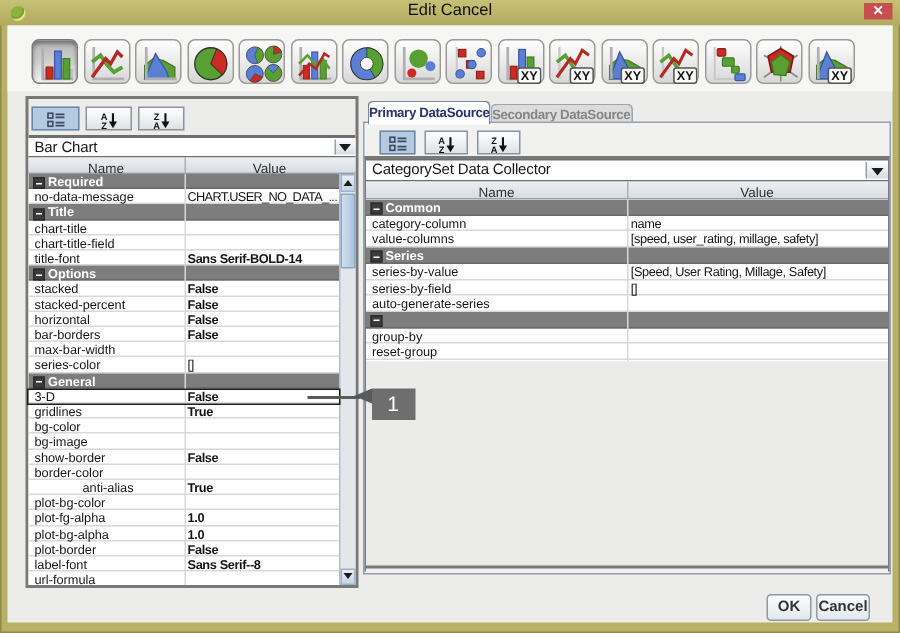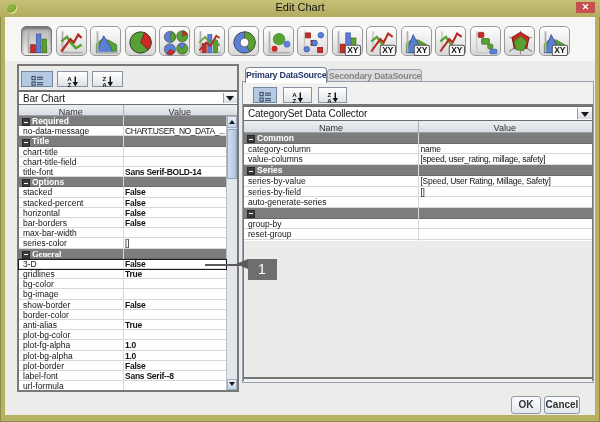--- a/index.html
+++ b/index.html
@@ -39,40 +39,40 @@
 .grow .gt{position:absolute;left:13px;top:0;font-size:8.5px;font-weight:bold;color:#fff;white-space:nowrap;}
 .grow .gi{position:absolute;left:3px;top:2.2px;width:6px;height:6px;background:#3c3c3c;border:1px solid #2a2a2a;}
 .grow .gi:after{content:"";position:absolute;left:1px;top:2.4px;width:4px;height:1px;background:#fff;}
 .colsep{position:absolute;top:0;bottom:0;width:1px;background:#d8d8d8;}
 
 .sb{position:absolute;background:#e3e7ec;border-left:1px solid #b9bec6;box-sizing:border-box;}
 .sbtn{position:absolute;left:0;width:100%;height:11.5px;background:linear-gradient(#e7edf5,#c6d3e4);border:1px solid #9fb0c8;box-sizing:border-box;}
 .sthumb{position:absolute;left:0;width:100%;background:linear-gradient(90deg,#cfdeef,#bcd0e6 60%,#a9c2de);border:1px solid #8fa5c0;box-sizing:border-box;}
 
 #rp{position:absolute;left:242px;top:81px;width:352px;height:302px;border:1.5px solid #95a0ae;box-sizing:border-box;background:#f1f1f0;}
-.tab{position:absolute;box-sizing:border-box;font-size:8.9px;font-weight:bold;text-align:right;white-space:nowrap;overflow:hidden;letter-spacing:-0.25px;}
+.tab{position:absolute;box-sizing:border-box;font-size:8.9px;font-weight:bold;text-align:left;white-space:nowrap;overflow:hidden;letter-spacing:-0.25px;}
 #tab1{position:absolute;left:245px;top:67px;width:82px;height:15.5px;background:#fff;border:1px solid #76879b;border-bottom:none;
   border-radius:4px 4px 0 0;color:#26366b;line-height:14.5px;z-index:3;}
 #tab2{position:absolute;left:327px;top:68.5px;width:95px;height:13px;background:#dcdcdc;border:1px solid #9aa5b3;border-bottom:none;
   border-radius:4px 4px 0 0;color:#868686;line-height:13px;}
 
 .fbtn{position:absolute;top:396px;height:18px;border:1px solid #8e99a8;border-radius:3px;box-sizing:border-box;
   background:linear-gradient(#fdfdfe,#e3e7ed);font-size:10px;font-weight:bold;color:#333;text-align:center;line-height:16px;}
 
 #c3d{position:absolute;left:18px;top:258.6px;width:208.5px;height:11px;border:1px solid #1a1a1a;box-sizing:border-box;}
 #lead{position:absolute;left:205px;top:263.6px;width:35px;height:2.4px;background:#5a5a5a;}
 #ahead{position:absolute;left:236px;top:258.5px;width:0;height:0;border-top:5px solid transparent;border-bottom:5px solid transparent;border-right:12px solid #5a5a5a;}
 #badge{position:absolute;left:247.5px;top:258.5px;width:29px;height:21.5px;background:#6e6e6e;color:#fff;
   font-size:14px;text-align:center;line-height:21px;}
 </style></head>
 <body>
 <div id="win">
   <div id="tbar">
       <div id="ticon"></div>
-      <div id="ttl">Edit Chart</div>
+      <div id="ttl">Edit Cancel</div>
       <div id="close">✕</div>
     </div>
   <div id="content"></div>
   <div id="toolbar"></div>
   <div class="tbtn sel" style="left:21.0px;">
       <svg width="24" height="24" viewBox="0 0 24 24">
         <path d="M4 2 L4 21 L22 21" stroke="#b0b0b0" stroke-width="1.6" fill="none"></path>
         <rect x="4" y="15" width="18" height="6" fill="#a8a8a8" opacity="0.55"></rect>
         <rect x="6" y="14" width="4" height="7" fill="#cc2a22" stroke="#8e1f1a" stroke-width="0.7"></rect>
         <rect x="11" y="4.5" width="4" height="16.5" fill="#5b7fd4" stroke="#3a57a0" stroke-width="0.7"></rect>
@@ -298,21 +298,21 @@
         <span class="nm" style="line-height:10.2px;">bar-borders</span>
         <span class="vl" style="left:106.0px;line-height:10.2px;font-weight:bold;">False</span>
       </div>
     <div class="trow" style="top:112.20px;height:10.2px;">
         <span class="nm" style="line-height:10.2px;">max-bar-width</span>
       </div>
     <div class="trow" style="top:122.40px;height:10.2px;">
         <span class="nm" style="line-height:10.2px;">series-color</span>
         <span class="vl" style="left:106.0px;line-height:10.2px;">[]</span>
       </div>
-    <div class="trow grow" style="top:132.60px;height:10.2px;font-family:Liberation Serif, serif;">
+    <div class="trow grow" style="top:132.60px;height:10.2px;">
         <span class="gi"></span>
         <span class="gt" style="line-height:10.2px;">General</span>
       </div>
     <div class="trow" style="top:142.80px;height:10.2px;">
         <span class="nm" style="line-height:10.2px;">3-D</span>
         <span class="vl" style="left:106.0px;line-height:10.2px;font-weight:bold;">False</span>
       </div>
     <div class="trow" style="top:153.00px;height:10.2px;">
         <span class="nm" style="line-height:10.2px;">gridlines</span>
         <span class="vl" style="left:106.0px;line-height:10.2px;font-weight:bold;">True</span>
@@ -324,21 +324,21 @@
         <span class="nm" style="line-height:10.2px;">bg-image</span>
       </div>
     <div class="trow" style="top:183.60px;height:10.2px;">
         <span class="nm" style="line-height:10.2px;">show-border</span>
         <span class="vl" style="left:106.0px;line-height:10.2px;font-weight:bold;">False</span>
       </div>
     <div class="trow" style="top:193.80px;height:10.2px;">
         <span class="nm" style="line-height:10.2px;">border-color</span>
       </div>
     <div class="trow" style="top:204.00px;height:10.2px;">
-        <span class="nm" style="line-height:10.2px;">anti-alias</span>
+        <span class="nm" style="line-height:10.2px;margin-left:32px;">anti-alias</span>
         <span class="vl" style="left:106.0px;line-height:10.2px;font-weight:bold;">True</span>
       </div>
     <div class="trow" style="top:214.20px;height:10.2px;">
         <span class="nm" style="line-height:10.2px;">plot-bg-color</span>
       </div>
     <div class="trow" style="top:224.40px;height:10.2px;">
         <span class="nm" style="line-height:10.2px;">plot-fg-alpha</span>
         <span class="vl" style="left:106.0px;line-height:10.2px;font-weight:bold;">1.0</span>
       </div>
     <div class="trow" style="top:234.60px;height:10.2px;">

